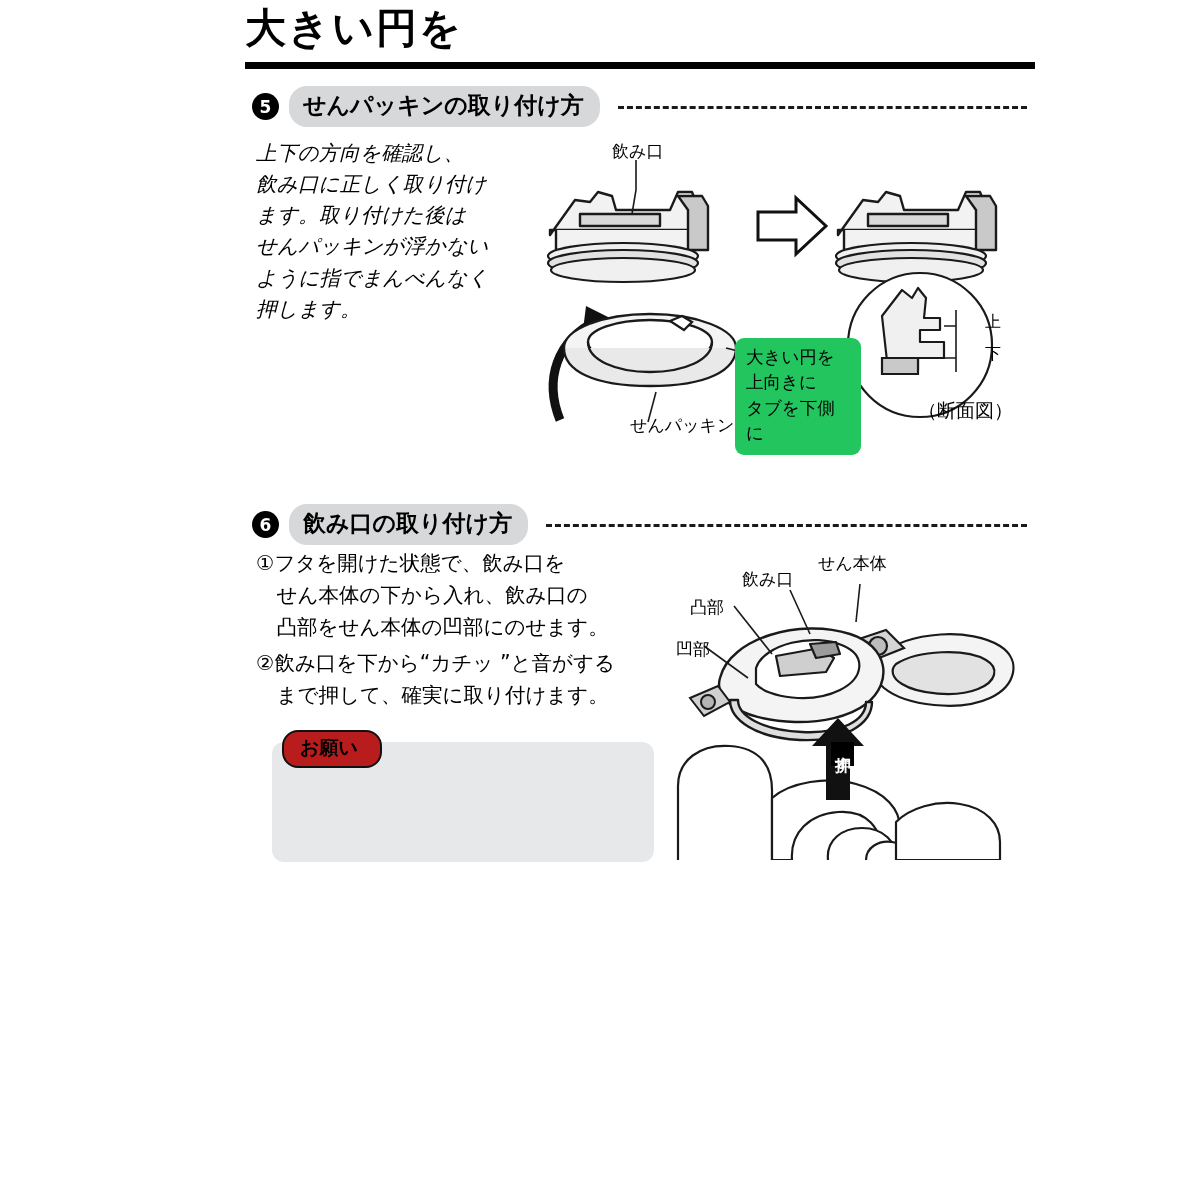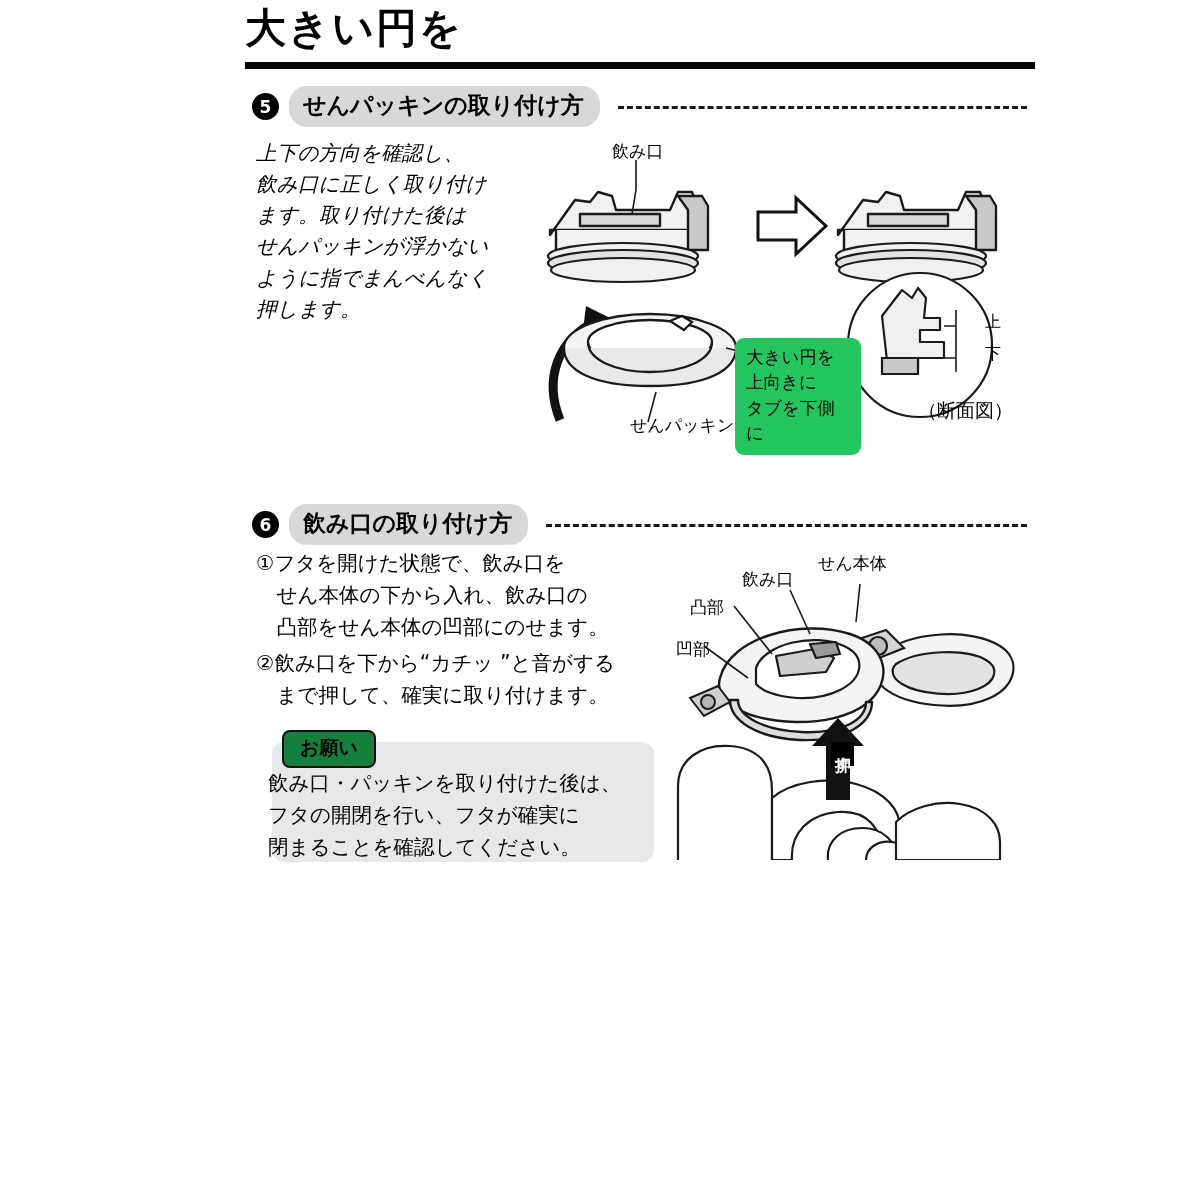--- a/index.html
+++ b/index.html
@@ -92,26 +92,26 @@
   }
 
   
   .note-box {
     position: absolute;
     background: #e7e8ea;
     border-radius: 12px;
   }
   .note-label {
     position: absolute;
-    background: #15803d;
+    background: #b91c1c;
     border: 2.5px solid #111;
-    border-radius: 8px;
+    border-radius: 16px;
     font-size: 19px;
     font-weight: bold;
-    padding: 3px 16px 5px 16px;
+    padding: 3px 22px 5px 16px;
     white-space: nowrap;
   }
   .note-text {
     position: absolute;
     font-size: 20.5px;
     line-height: 1.55;
     white-space: pre-line;
   }
 
   
@@ -239,23 +239,20 @@
   </div>
 
   <div class="list-text" style="left:256px; top:648px; width:420px;">②飲み口を下から“カチッ ”と音がする
 　まで押して、確実に取り付けます。</div>
   <div class="list-text" style="left:256px; top:548px; width:420px;">①フタを開けた状態で、飲み口を
 　せん本体の下から入れ、飲み口の
 　凸部をせん本体の凹部にのせます。</div>
 
   <div class="note-box" style="left:272px; top:742px; width:382px; height:120px;"></div>
   <div class="note-label" style="left:282px; top:730px;">お願い</div>
-  <div class="note-text" style="left:268px; top:768px; width:390px;">飲み口・パッキンを取り付けた後は、
-フタの開閉を行い、フタが確実に
-閉まることを確認してください。</div>
 
   <div class="fig" style="left:660px; top:560px; width:380px; height:300px;">
     <svg width="380" height="300" viewBox="0 0 380 300">
 
       <g fill="#f4f4f4" stroke="#1a1a1a" stroke-width="2.2" stroke-linejoin="round">
         <path d="M218 96 C250 70 312 68 340 86 C362 100 356 126 330 138 C300 152 246 146 224 128 C210 116 208 104 218 96 Z"></path>
         <path d="M236 104 C258 90 306 88 326 100 C340 108 336 122 318 129 C296 138 258 134 242 124 C232 118 230 110 236 104 Z" fill="#e2e2e2"></path>
       </g>
 
       <g fill="#d5d5d5" stroke="#1a1a1a" stroke-width="2.2">

